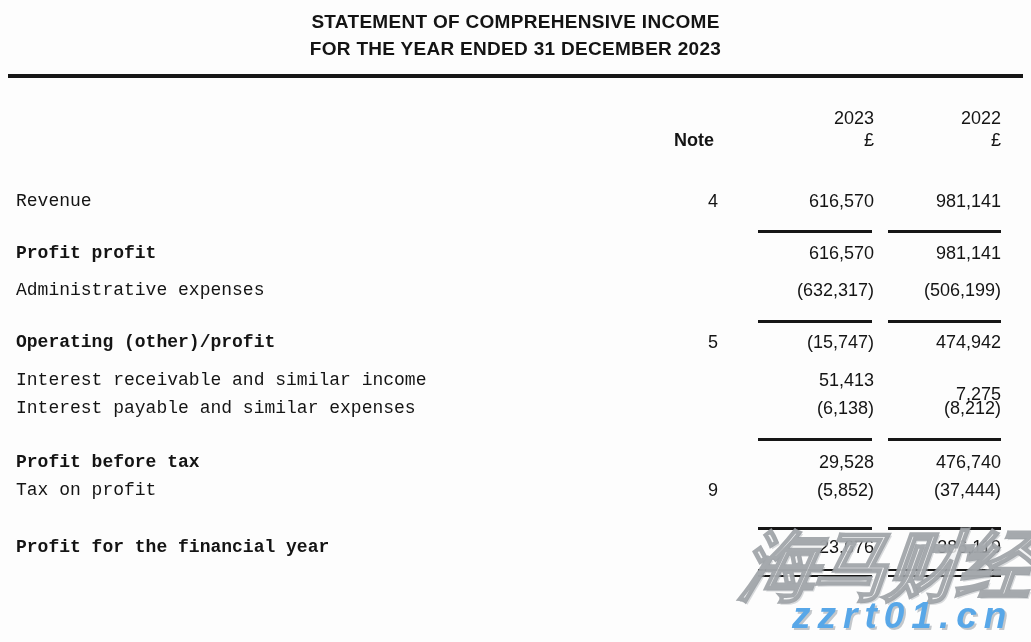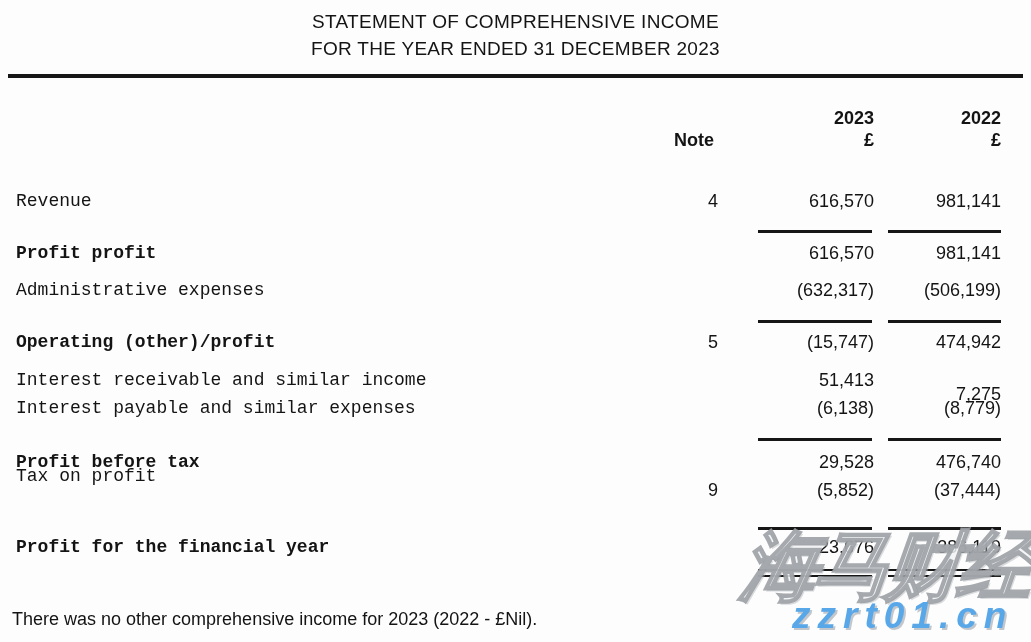--- a/index.html
+++ b/index.html
@@ -15,21 +15,21 @@
     font-family: "Liberation Sans", sans-serif;
     color: #141414;
     overflow: hidden;
   }
   .title-block {
     position: absolute;
     top: 8px;
     left: 0;
     width: 100%;
     text-align: center;
-    font-weight: normal;
+    font-weight: bold;
     font-size: 19px;
     line-height: 27px;
     letter-spacing: 0.3px;
   }
   .top-rule {
     position: absolute;
     top: 74px;
     left: 8px;
     width: 1015px;
     height: 4px;
@@ -39,21 +39,21 @@
     position: absolute;
     line-height: 20px;
     font-size: 18px;
     white-space: nowrap;
   }
   .lbl   { left: 16px; font-family: Liberation Mono, monospace; }
   .notec { left: 663px; width: 100px; text-align: center; }
   .noteh { left: 650px; width: 88px;  text-align: center; font-weight: bold; }
   .v1    { left: 704px; width: 170px; text-align: right; }
   .v2    { left: 831px; width: 170px; text-align: right; }
-  .bold  { font-weight: bold; }
+  .bold  { font-weight: normal; }
   .row .v1, .row .v2, .row .notec { font-weight: normal; }
   .row.total .lbl { font-weight: bold; }
   .hrule {
     position: absolute;
     height: 3px;
     background: #161616;
   }
   .c1 { left: 758px; width: 114px; }
   .c2 { left: 888px; width: 113px; }
   .thin { height: 2px; }
@@ -145,51 +145,50 @@
 
   <div class="row">
     <div class="cell lbl" style="top:370px">Interest receivable and similar income</div>
     <div class="cell v1" style="top:370px">51,413</div>
     <div class="cell v2" style="top:384px">7,275</div>
   </div>
 
   <div class="row">
     <div class="cell lbl" style="top:398px">Interest payable and similar expenses</div>
     <div class="cell v1" style="top:398px">(6,138)</div>
-    <div class="cell v2" style="top:398px">(8,779)</div>
+    <div class="cell v2" style="top:398px">(8,212)</div>
   </div>
 
   <div class="hrule c1" style="top:438px"></div>
   <div class="hrule c2" style="top:438px"></div>
 
   <div class="row total">
     <div class="cell lbl" style="top:452px">Profit before tax</div>
     <div class="cell v1" style="top:452px">29,528</div>
     <div class="cell v2" style="top:452px">476,740</div>
   </div>
 
   <div class="row">
-    <div class="cell lbl" style="top:466px">Tax on profit</div>
+    <div class="cell lbl" style="top:480px">Tax on profit</div>
     <div class="cell notec bold" style="top:480px">9</div>
     <div class="cell v1" style="top:480px">(5,852)</div>
     <div class="cell v2" style="top:480px">(37,444)</div>
   </div>
 
   <div class="hrule c1" style="top:527px"></div>
   <div class="hrule c2" style="top:527px"></div>
 
   <div class="row total">
     <div class="cell lbl" style="top:537px">Profit for the financial year</div>
     <div class="cell v1" style="top:537px">23,676</div>
     <div class="cell v2" style="top:537px">386,119</div>
   </div>
 
   <div class="hrule thin c1" style="top:569px"></div>
   <div class="hrule thin c2" style="top:569px"></div>
   <div class="hrule thin c1" style="top:575px"></div>
   <div class="hrule thin c2" style="top:575px"></div>
 
-  <div class="footnote">There was no other comprehensive income for 2023 (2022 - £Nil).</div>
 
   <div class="wm-cjk">海马财经</div>
   <div class="wm-url">zzrt01.cn</div>
 
 </div>
 
 </body></html>

